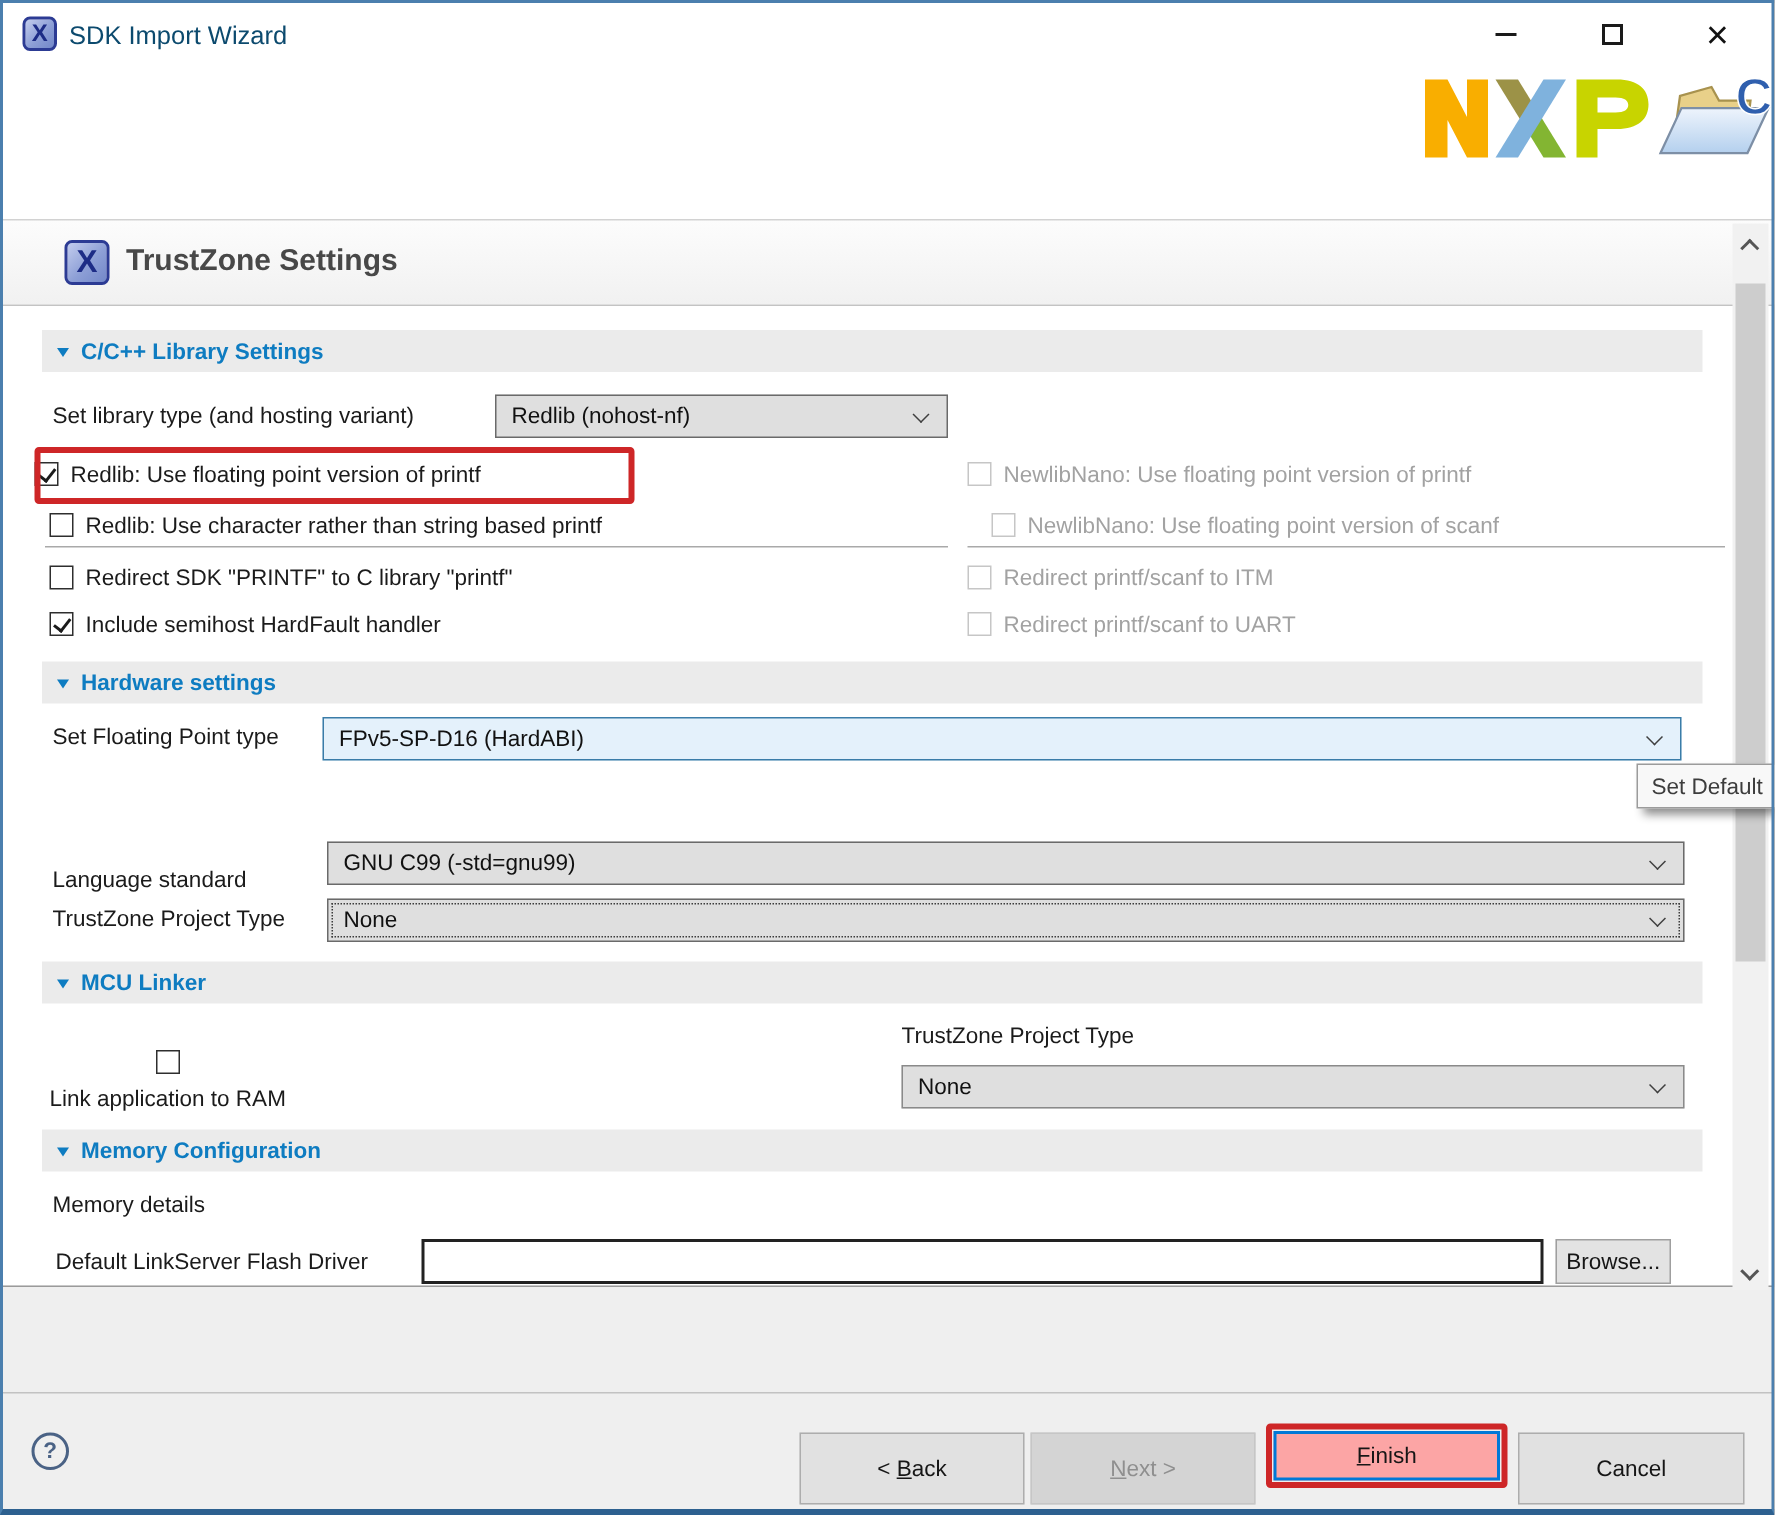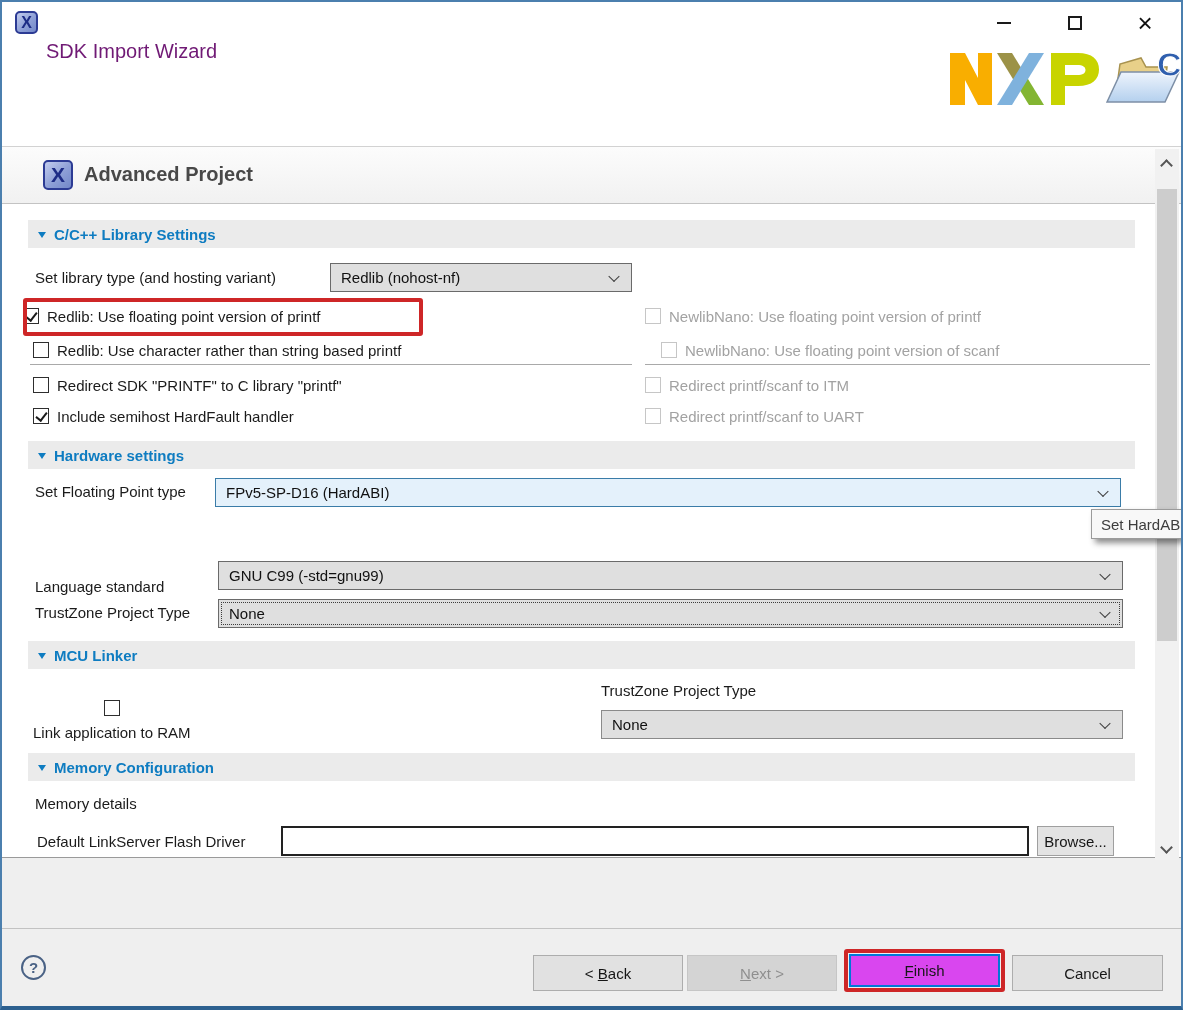--- a/index.html
+++ b/index.html
@@ -8,21 +8,21 @@
     position:relative;width:1183px;height:1010px;background:#ffffff;
     font-family:"Liberation Sans",sans-serif;overflow:hidden;margin:0 auto;
   }
   .window::after{content:"";position:absolute;inset:0;border:2px solid #4b7fae;border-bottom:4px solid #2d608f;pointer-events:none;z-index:60;}
 
   
   .app-icon{display:flex;align-items:center;justify-content:center;border:2px solid #2c3b94;border-radius:5px;
     background:linear-gradient(135deg,#c3cdee 0%,#8d9fd6 55%,#7388c9 100%);color:#1d2c86;font-weight:bold;}
   .app-icon.sm{position:absolute;left:15px;top:11px;width:23px;height:23px;font-size:16px;}
   .app-icon.md{position:absolute;left:43px;top:160px;width:30px;height:30px;font-size:21px;}
-  .win-title{position:absolute;left:46px;top:14px;font-size:20px;color:#701a75;margin-top:26px;}
+  .win-title{position:absolute;left:46px;top:14px;font-size:17px;color:#0c4a6e;}
   .win-btn{position:absolute;top:8px;width:36px;height:30px;display:flex;align-items:center;justify-content:center;cursor:default;}
   .glyph-min{width:14px;height:2px;background:#1a1a1a;}
   .glyph-max{width:14px;height:14px;border:2px solid #1a1a1a;}
   .glyph-close{font-size:26px;color:#111;line-height:1;font-weight:300;}
 
   
   .head-band{position:absolute;left:0;top:146px;width:1183px;height:58px;
     background:linear-gradient(#fcfcfc,#f1f1f1);border-top:1px solid #d2d2d2;border-bottom:1px solid #c3c3c3;}
   .head-title{position:absolute;left:84px;top:163px;font-size:20px;font-weight:bold;color:#484848;}
 
@@ -57,24 +57,24 @@
   .red-box{position:absolute;border:4px solid #ce2627;border-radius:3px;z-index:30;pointer-events:none;}
 
   
   .tooltip{position:absolute;left:1091px;top:509px;width:150px;height:30px;background:#f8f8f8;
     border:1px solid #9b9b9b;box-shadow:4px 4px 6px rgba(0,0,0,.45);z-index:40;
     font-size:15px;color:#3d3d3d;display:flex;align-items:center;padding:0 9px;white-space:nowrap;overflow:hidden;}
 
   
   .txt-input{position:absolute;left:281px;top:826px;width:748px;height:30px;border:2px solid #222;background:#fff;
     font-family:"Liberation Sans",sans-serif;font-size:15px;padding:0 6px;}
-  .btn{position:absolute;height:36px;background:#e1e1e1;border:1px solid #adadad;font-size:15px;color:#161616;
+  .btn{position:absolute;height:48px;background:#e1e1e1;border:1px solid #adadad;font-size:15px;color:#161616;
     display:flex;align-items:center;justify-content:center;font-family:"Liberation Sans",sans-serif;cursor:default;white-space:nowrap;}
   .btn.disabled{background:#d4d4d4;border-color:#c6c6c6;color:#8f8f8f;}
-  .btn.default{border:2px solid #0078d7;background:#d946ef;}
+  .btn.default{border:2px solid #0078d7;background:#fca5a5;}
   .mn{text-decoration:underline;}
 
   
   .sbar{position:absolute;left:1155px;top:149px;width:24px;height:711px;background:#f1f1f1;z-index:10;}
   .sbar .thumb{position:absolute;left:2px;top:40px;width:20px;height:452px;background:#cdcdcd;}
   .s-chev{position:absolute;left:7px;width:9px;height:9px;border-right:2px solid #555;border-bottom:2px solid #555;}
   .s-up{top:12px;transform:rotate(-135deg);}
   .s-down{bottom:8px;transform:rotate(45deg);}
 
   
@@ -131,21 +131,21 @@
         <polygon points="2,54 16,24 74,24 60,54" fill="url(#fgrad)" stroke="#7d8fa6" stroke-width="1.5"></polygon>
         <text x="52" y="28" font-family="Liberation Sans, sans-serif" font-size="34" font-weight="bold" fill="#2f5fae" stroke="#ffffff" stroke-width="1">C</text>
       </g>
     </svg>
   </div>
 
   <div class="head-band"></div>
   <div class="app-icon md">
     <span>X</span>
   </div>
-  <div class="head-title">Advanced Project</div>
+  <div class="head-title">TrustZone Settings</div>
 
   <div class="secbar" style="top:220px;">
     <span>C/C++ Library Settings</span>
   </div>
 
   <div class="lbl" style="left:35px;top:269px;">Set library type (and hosting variant)</div>
   <div class="dd" style="left:330px;top:263px;width:302px;">
     <span>Redlib (nohost-nf)</span>
     <span class="chev"></span>
   </div>
@@ -191,21 +191,21 @@
   <div class="secbar" style="top:441px;">
     <span>Hardware settings</span>
   </div>
   <div class="lbl" style="left:35px;top:483px;">Set Floating Point type</div>
   <div class="dd focus-blue" style="left:215px;top:478px;width:906px;">
     <span>FPv5-SP-D16 (HardABI)</span>
     <span class="chev"></span>
   </div>
 
   <div class="tooltip">
-    <span>Set HardABI</span>
+    <span>Set Default</span>
   </div>
 
   <div class="lbl" style="left:35px;top:566px;margin-top:12px;">Language standard</div>
   <div class="dd" style="left:218px;top:561px;width:905px;">
     <span>GNU C99 (-std=gnu99)</span>
     <span class="chev"></span>
   </div>
   <div class="lbl" style="left:35px;top:604px;">TrustZone Project Type</div>
   <div class="dd dotted" style="left:218px;top:599px;width:905px;">
     <span>None</span>

